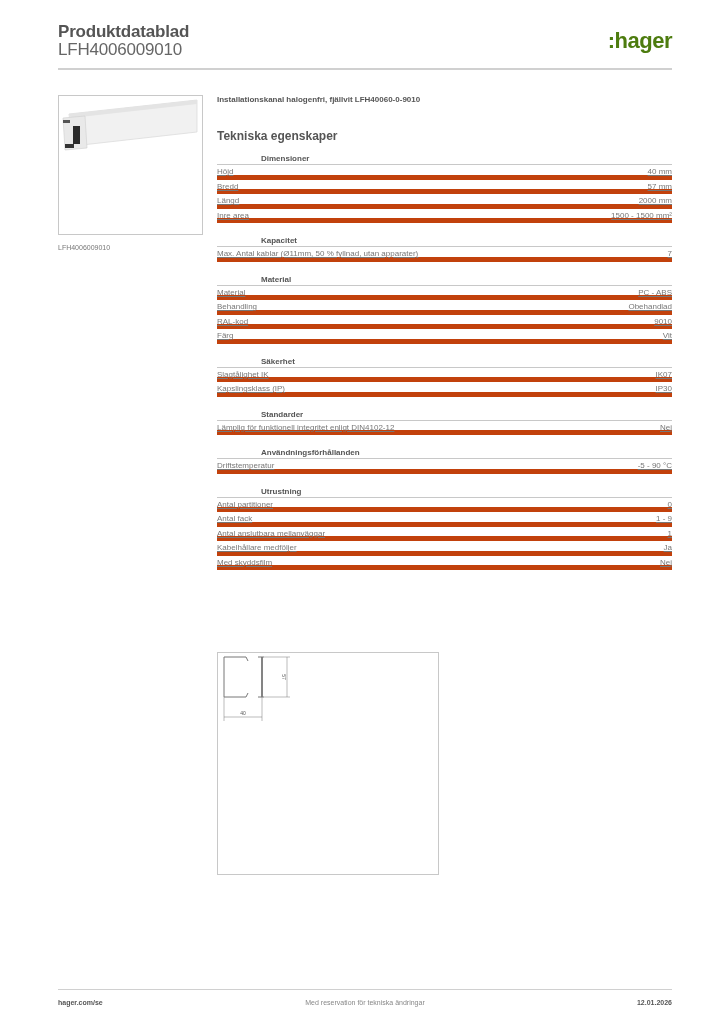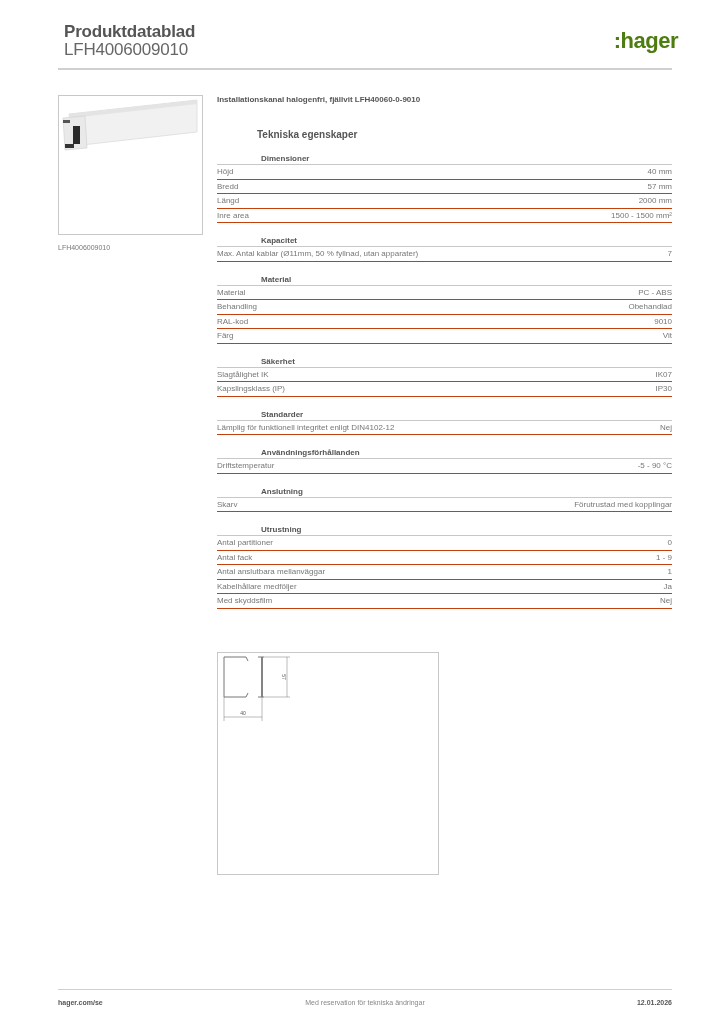--- a/index.html
+++ b/index.html
@@ -1,35 +1,35 @@
 <!DOCTYPE html>
 <html><head>
 <meta charset="utf-8">
 <style>
   * { margin: 0; padding: 0; box-sizing: border-box; }
   html, body { width: 724px; height: 1024px; background: #ffffff; }
   body { position: relative; font-family: "Liberation Sans", sans-serif; color: #5a5a5a; overflow: hidden; }
 
-  .header { position: absolute; left: 64px; top: 22px; width: 614px; height: 48px; text-align: center; }
+  .header { position: absolute; left: 58px; top: 22px; width: 614px; height: 48px; text-align: center; }
   .doc-title { position: absolute; left: 0; top: 0; font-size: 17px; font-weight: bold; color: #555; letter-spacing: -0.2px; }
   .doc-code { position: absolute; left: 0; top: 18px; font-size: 17px; color: #666; letter-spacing: -0.2px; }
   .logo { position: absolute; right: 0; top: 6px; font-size: 22px; font-weight: bold; color: #4d7c0f; letter-spacing: -0.5px; }
   .header-rule { position: absolute; left: 58px; top: 68px; width: 614px; height: 2px; background: #d0d0d0; }
 
   .thumb { position: absolute; left: 58px; top: 95px; width: 145px; height: 140px; border: 1px solid #c8c8c8; background: #fff; }
   .thumb svg { position: absolute; left: 0; top: 0; }
   .thumb-caption { position: absolute; left: 58px; top: 244px; font-size: 7px; color: #777; }
 
   .main { position: absolute; left: 217px; top: 95px; width: 455px; }
   .product-name { font-size: 8px; font-weight: bold; color: #555; height: 12px; }
-  .tech-heading { font-size: 10px; font-weight: bold; color: #555; margin-top: 22px; height: 12px; margin-left: 40px; }
+  .tech-heading { font-size: 12px; font-weight: bold; color: #555; margin-top: 22px; height: 12px; }
 
   .section { margin-top: 12px; }
   .section-title { font-size: 8px; font-weight: bold; color: #555; height: 12px; line-height: 12px; border-bottom: 1px solid #c8c8c8; padding-left: 44px; }
-  .row { display: flex; justify-content: space-between; font-size: 8px; color: #777; height: 14.5px; line-height: 14px; border-bottom: 1px solid #c2410c; }
+  .row { display: flex; justify-content: space-between; font-size: 8px; color: #777; height: 14.5px; line-height: 14px; border-bottom: 5px solid #c2410c; text-decoration: underline; }
   .row .val { text-align: right; white-space: nowrap; }
 
   .ill-title { font-size: 8px; font-weight: bold; color: #555; margin-top: 23px; height: 12px; }
   .ill-box { position: absolute; left: 217px; top: 652px; width: 222px; height: 223px; border: 1px solid #c8c8c8; }
 
   .footer-rule { position: absolute; left: 58px; top: 989px; width: 614px; height: 1px; background: #d0d0d0; }
   .footer { position: absolute; left: 58px; top: 999px; width: 614px; font-size: 7px; }
   .footer-left { position: absolute; left: 0; top: 0; font-weight: bold; color: #555; }
   .footer-mid { position: absolute; left: 0; width: 100%; text-align: center; top: 0; color: #888; }
   .footer-right { position: absolute; right: 0; top: 0; font-weight: bold; color: #555; }
@@ -124,27 +124,20 @@
         </div>
       </div>
       <div class="section">
         <div class="section-title">Användningsförhållanden</div>
         <div class="row">
           <span>Driftstemperatur</span>
           <span class="val">-5 - 90 °C</span>
         </div>
       </div>
       <div class="section">
-        <div class="section-title">Anslutning</div>
-        <div class="row">
-          <span>Skarv</span>
-          <span class="val">Förutrustad med kopplingar</span>
-        </div>
-      </div>
-      <div class="section">
         <div class="section-title">Utrustning</div>
         <div class="row">
           <span>Antal partitioner</span>
           <span class="val">0</span>
         </div>
         <div class="row">
           <span>Antal fack</span>
           <span class="val">1 - 9</span>
         </div>
         <div class="row">

